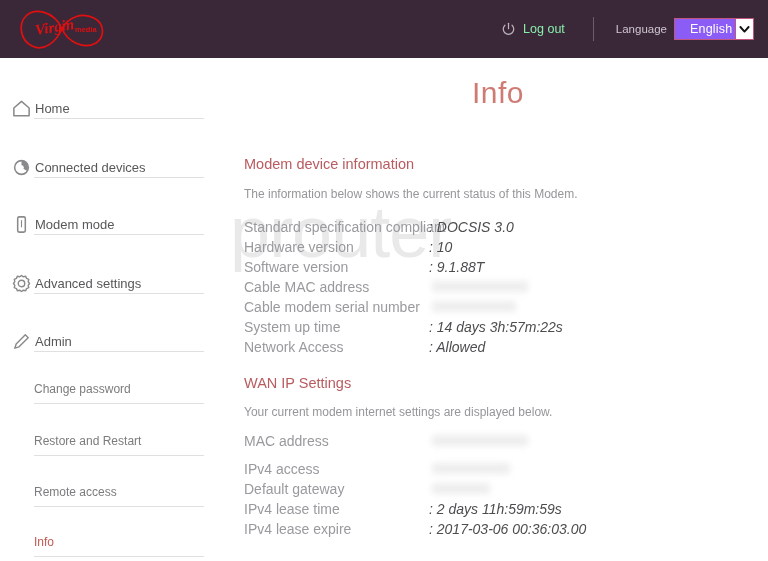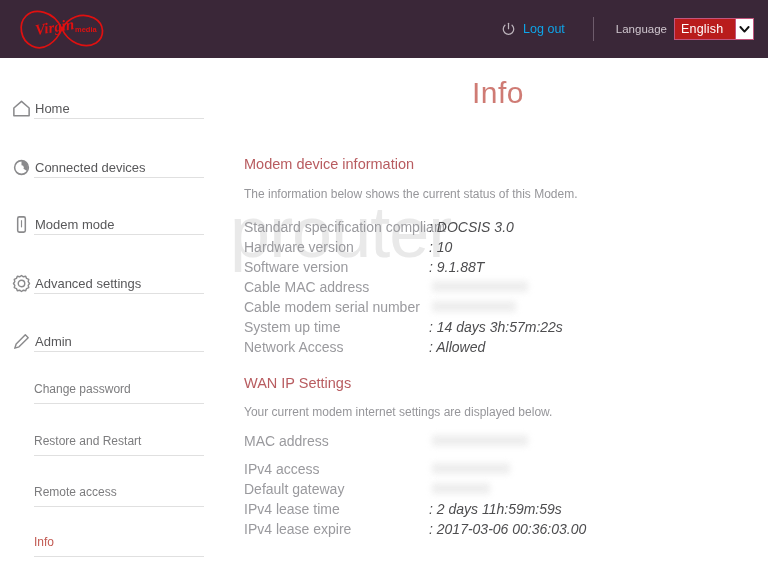--- a/index.html
+++ b/index.html
@@ -34,21 +34,21 @@
     position: absolute;
     right: 0; top: 0;
     height: 58px;
     display: flex;
     align-items: center;
   }
   .logout {
     display: flex;
     align-items: center;
     gap: 7px;
-    color: #0ea5e9;
+    color: #86efac;
     font-size: 12.5px;
     cursor: pointer;
     margin-right: 0px;
   }
   .power-icon {
     width: 15px; height: 15px;
     display: block;
   }
   .hdr-divider {
     width: 1px;
@@ -58,25 +58,26 @@
   }
   .lang-label {
     color: #cfc6ce;
     font-size: 11.5px;
     margin-right: 7px;
   }
   .lang-select {
     display: flex;
     align-items: stretch;
     border: 1px solid #c2557d;
-    background: #b91c1c;
+    background: #8b5cf6;
     height: 22px;
     width: 80px;
     margin-right: 14px;
     cursor: pointer;
+    padding-left: 9px;
   }
   .lang-value {
     flex: 1;
     color: #ffffff;
     font-size: 12.5px;
     display: flex;
     align-items: center;
     padding-left: 6px;
     letter-spacing: .2px;
   }

